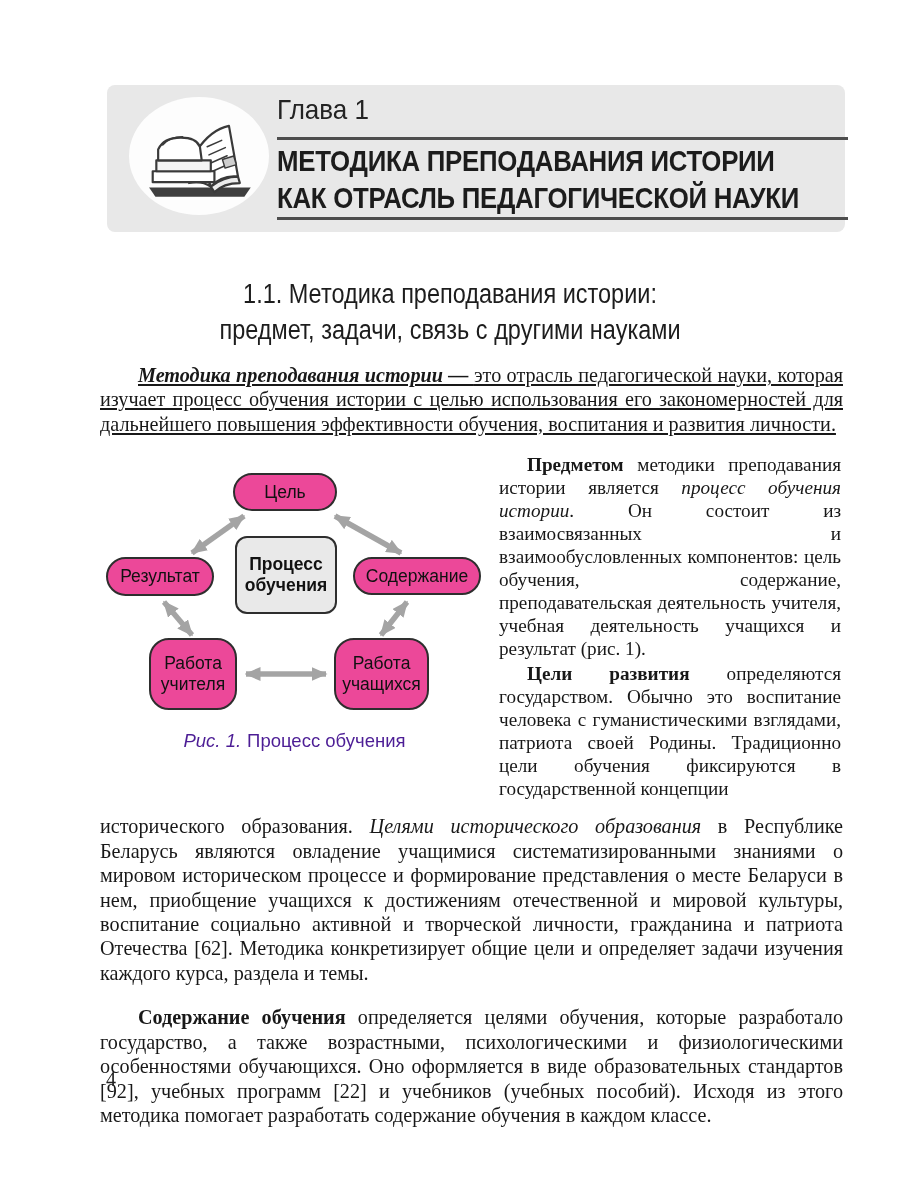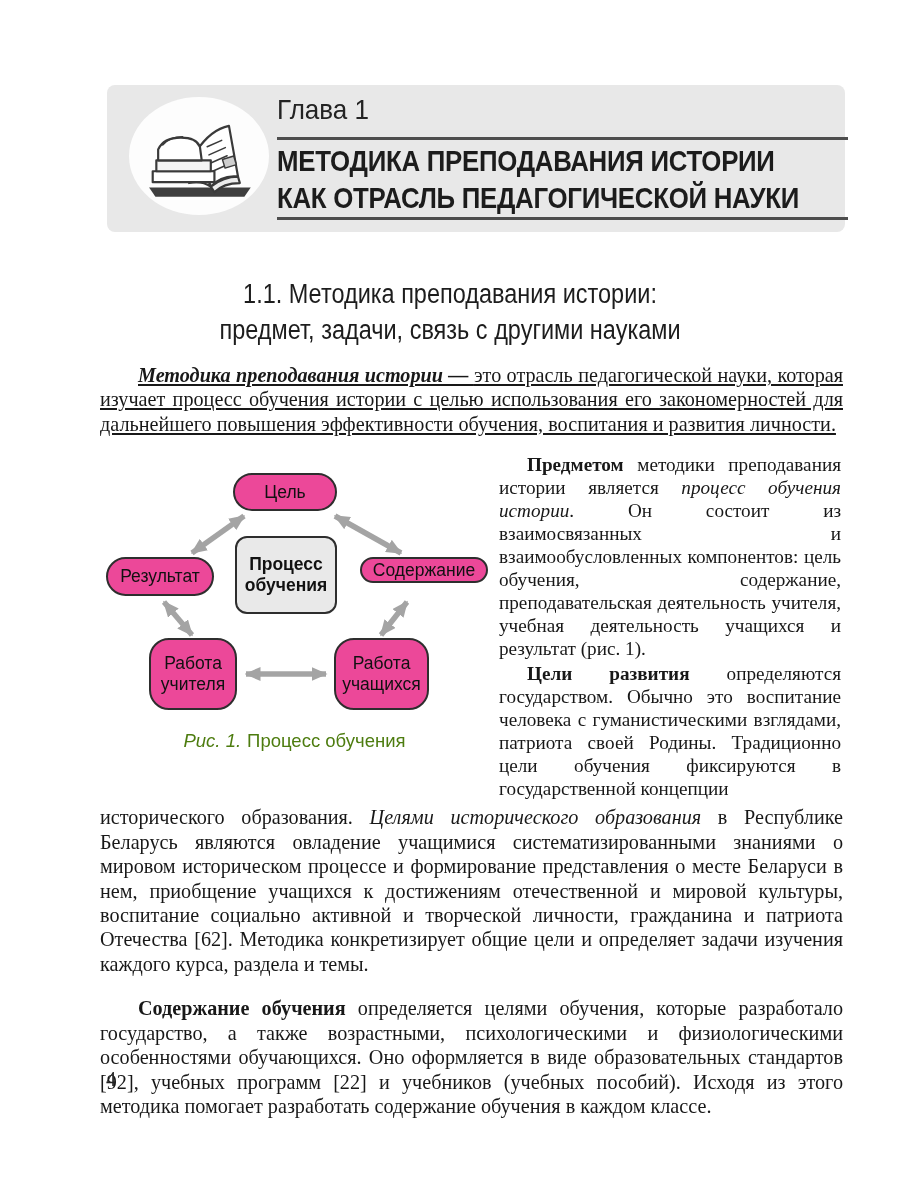--- a/index.html
+++ b/index.html
@@ -24,43 +24,43 @@
         transform:scaleX(0.86);transform-origin:0 0;white-space:nowrap;}
 
   
   .content{position:absolute;left:0;top:232px;width:900px;}
   .section-heading{margin-top:44px;text-align:center;
         font-family:"Liberation Sans","DejaVu Sans",sans-serif;font-size:27px;line-height:36px;
         color:#1d1d1d;transform:scaleX(0.87);transform-origin:center top;white-space:nowrap;}
   .body-text{margin-left:100px;margin-right:57px;text-align:justify;
         font-size:20.2px;line-height:24.4px;hyphens:auto;}
   .p-intro{margin-top:15px;text-indent:38px;text-decoration:underline;}
-  .p-full{margin-top:3px;}
+  .p-full{margin-top:12px;}
   .p-last{margin-top:0;text-indent:38px;}
 
   .columns{display:flex;margin-left:100px;margin-right:57px;margin-top:4px;}
   .diagram{flex:0 0 397px;height:302px;position:relative;
         font-family:"Liberation Sans","DejaVu Sans",sans-serif;}
   .rightcol{flex:1;margin-top:-5px;text-align:justify;font-size:19.2px;line-height:23px;hyphens:auto;}
   .rightcol p{margin:2px;text-indent:28px;}
 
   
   .node{position:absolute;box-sizing:border-box;background:#ec4899;border:2.5px solid #2e2e2e;
         display:flex;align-items:center;justify-content:center;text-align:center;
         font-size:17.5px;line-height:21px;color:#111;}
   .node-goal{left:133px;top:17px;width:104px;height:38px;border-radius:19px;}
   .node-process{left:135px;top:80px;width:102px;height:78px;border-radius:12px;
         background:#e9e9e9;font-weight:bold;}
   .node-result{left:6px;top:101px;width:108px;height:39px;border-radius:20px;}
-  .node-content{left:260px;top:101px;width:128px;height:26px;border-radius:19px;text-align:center;}
+  .node-content{left:253px;top:101px;width:128px;height:38px;border-radius:19px;text-align:center;}
   .node-teacher{left:49px;top:182px;width:88px;height:72px;border-radius:20px;}
   .node-students{left:234px;top:182px;width:95px;height:72px;border-radius:20px;}
   .arrows{position:absolute;left:0;top:0;}
   .fig-caption{position:absolute;left:0;right:8px;top:274px;text-align:center;
-        font-size:18.5px;color:#4d7c0f;}
+        font-size:18.5px;color:#4c1d95;}
   .cap-label{font-style:italic;margin-right:6px;}
 
   .page-number{position:absolute;left:106px;top:1068px;font-size:20px;color:#222;}
 </style>
 </head>
 <body>
 
 <div class="page">
 
   <div class="chapter-header">

